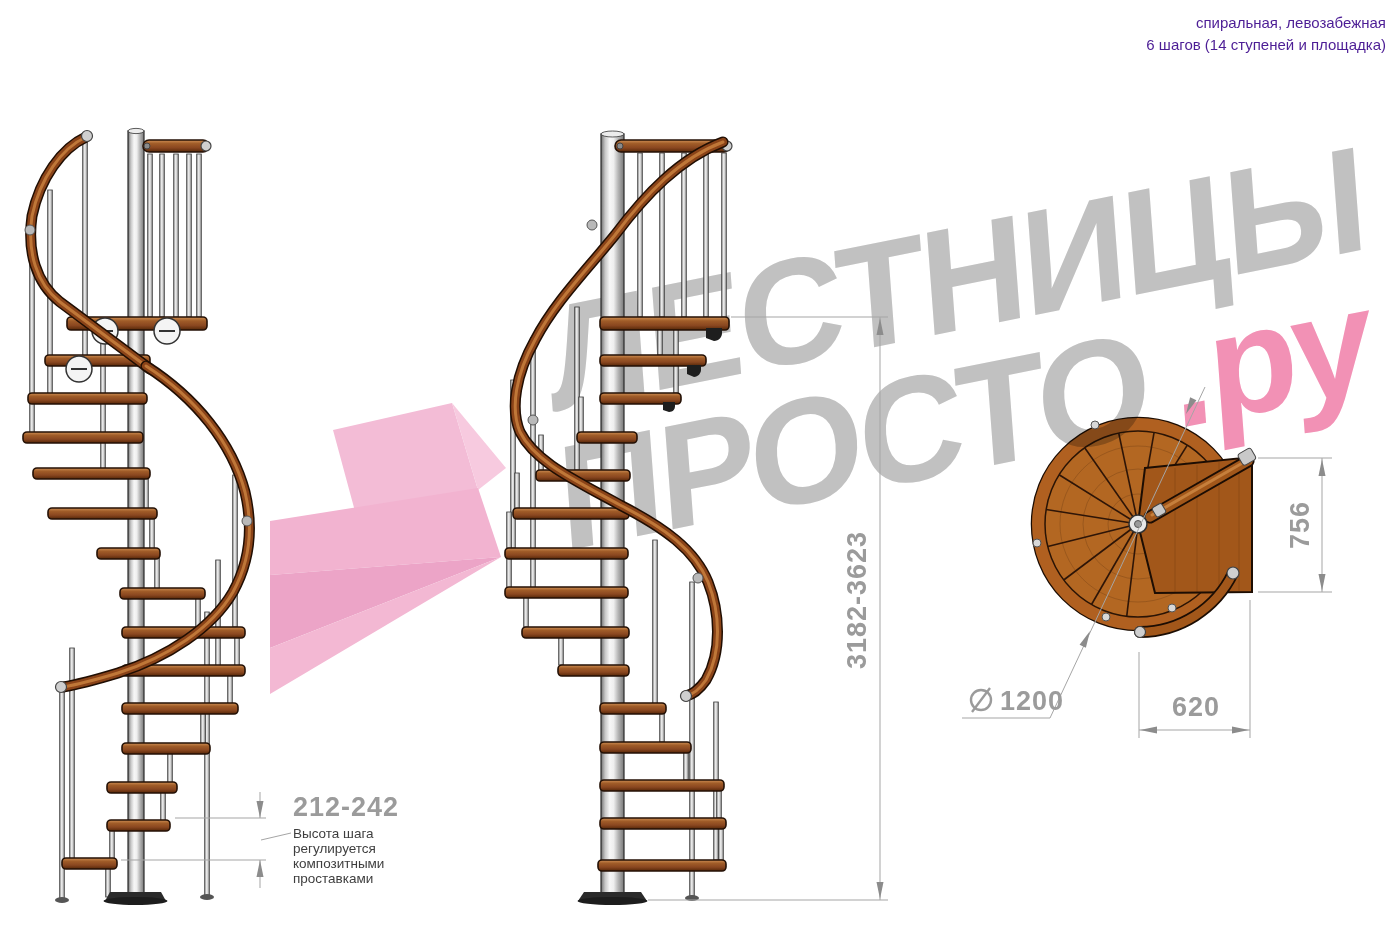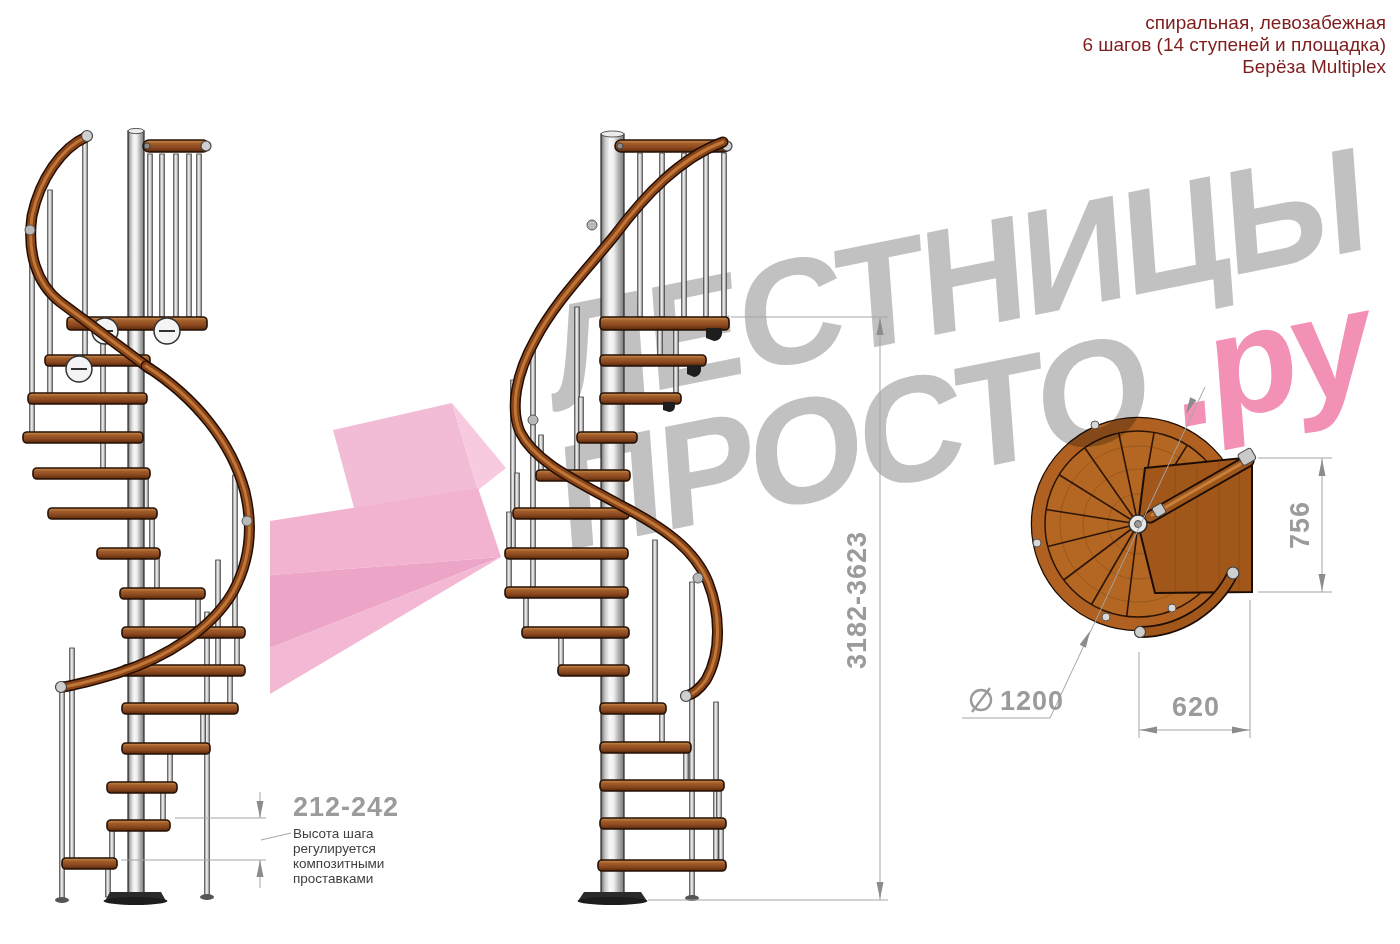--- a/index.html
+++ b/index.html
@@ -1,21 +1,21 @@
 <!DOCTYPE html>
 <html><head>
 <meta charset="utf-8">
 <style>
   html,body{margin:0;padding:0;background:#fff;width:1400px;height:944px;overflow:hidden;
             font-family:"Liberation Sans", sans-serif;}
   .canvas{position:relative;width:1400px;height:944px;background:#ffffff;}
   .layer{position:absolute;left:0;top:0;width:1400px;height:944px;}
   
-  .hdr{position:absolute;top:12px;right:14px;text-align:right;font-size:19px;line-height:22px;
-       color:#7f1d1d;z-index:6;}
+  .hdr{position:absolute;top:12px;right:14px;text-align:right;font-size:15px;line-height:22px;
+       color:#4c1d95;z-index:6;}
   
   .wm{z-index:3;mix-blend-mode:multiply;}
   .wm-text{position:absolute;left:543px;top:290px;transform:rotate(-11.3deg) skewX(-7deg);
            transform-origin:0 0;font-weight:bold;font-size:148px;line-height:.94;
            letter-spacing:-4px;color:#c1c1c1;white-space:nowrap;}
   .wm-text .pink{color:#f291b5;margin-left:26px;}
   
   .step{fill:url(#woodg);stroke:#241106;stroke-width:1.6;}
   .rod{fill:url(#rodg);stroke:#3a3a3a;stroke-width:.8;}
   .hr-o{fill:none;stroke:#200e03;stroke-width:11;stroke-linecap:round;}
@@ -373,16 +373,15 @@
         <circle cx="981" cy="700" r="10" fill="none" stroke="#9b9b9b" stroke-width="2.4"></circle>
         <line x1="972" y1="712" x2="990" y2="688" stroke="#9b9b9b" stroke-width="2.4"></line>
       </g>
       <text class="dimtxt" x="1000" y="710">1200</text>
     </g>
   </svg>
 
   <div class="hdr">
     <div>спиральная, левозабежная</div>
     <div>6 шагов (14 ступеней и площадка)</div>
-    <div>Берёза Multiplex</div>
   </div>
 
 </div>
 
 </body></html>

